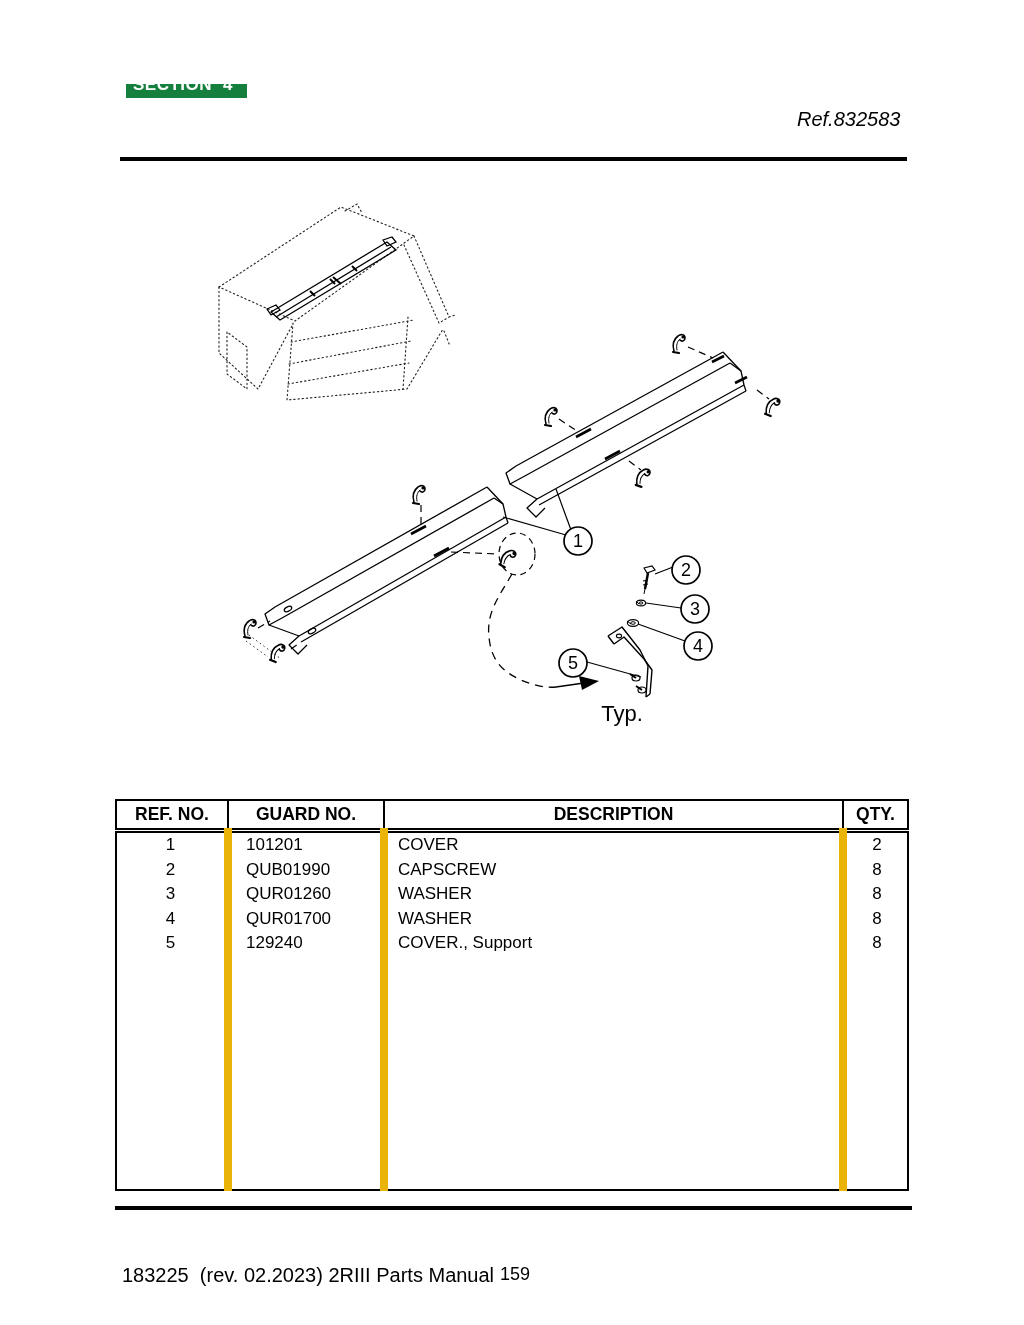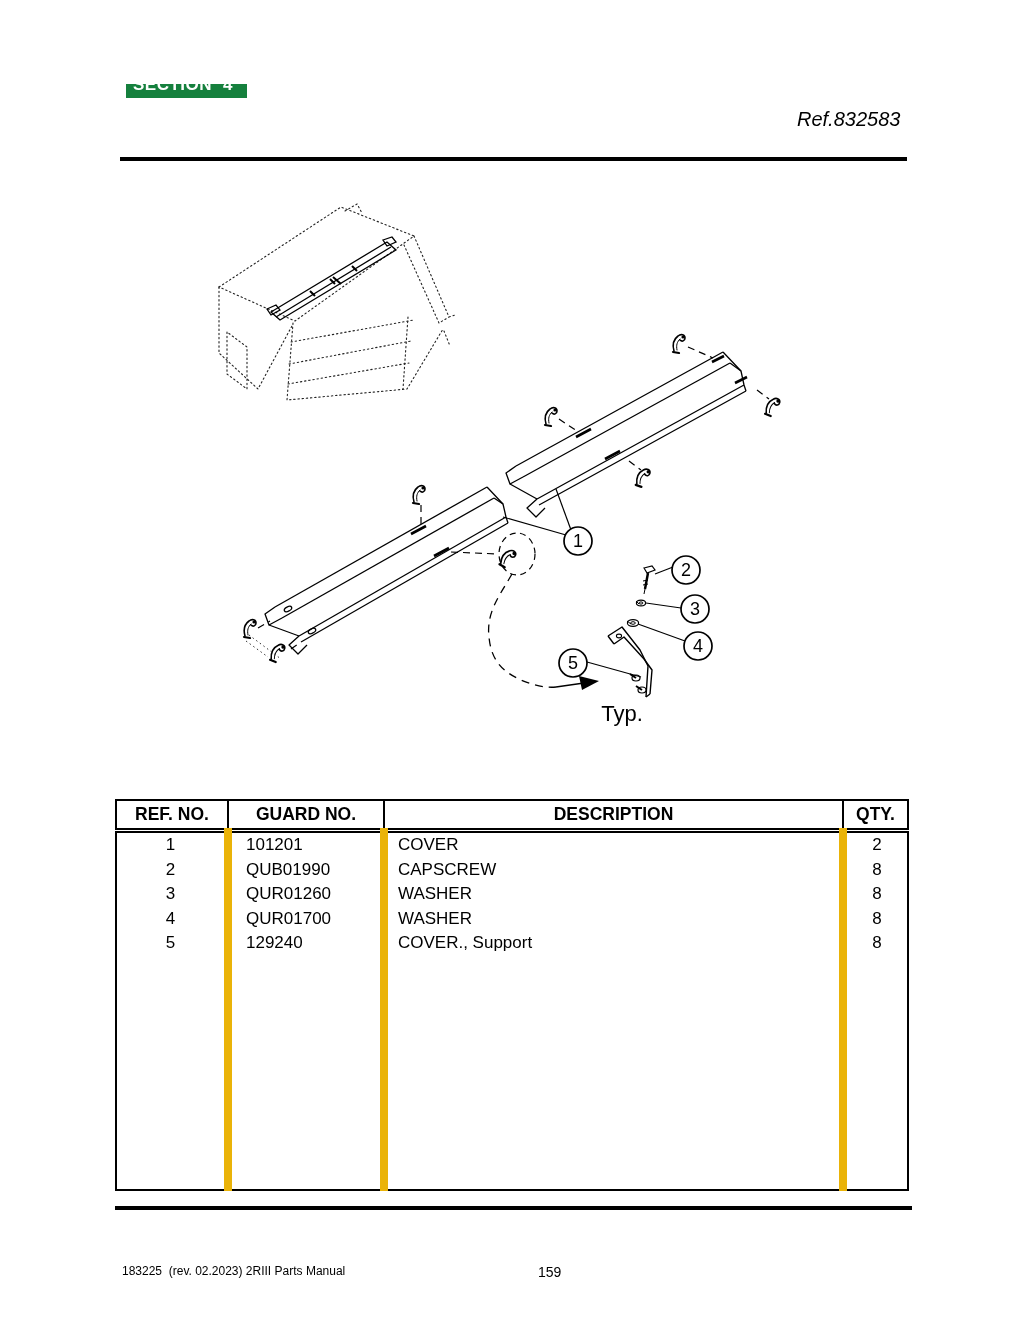--- a/index.html
+++ b/index.html
@@ -47,22 +47,22 @@
     height:24.5px;padding:0;border-left:8px solid #eab308;vertical-align:middle;
     line-height:24.5px;
   }
   table.parts td:first-child{border-left:none;}
   tr.filler td{height:auto;}
   .c-ref,.c-qty{text-align:center;}
   .c-part{padding-left:14px !important;}
   .c-desc{padding-left:10px !important;margin-top:12px;}
 
   
-  .footer-left{position:absolute;left:122px;top:1264px;font-size:12px;white-space:pre;}
-  .footer-page{position:absolute;left:500px;top:1264px;font-size:14px;margin-left:38px;}
+  .footer-left{position:absolute;left:122px;top:1264px;font-size:20px;white-space:pre;}
+  .footer-page{position:absolute;left:500px;top:1264px;font-size:18px;}
 </style>
 </head>
 <body>
 
 <div class="page">
 
   <div class="section-box">
     <span>SECTION</span>
     <span>4</span>
   </div>

